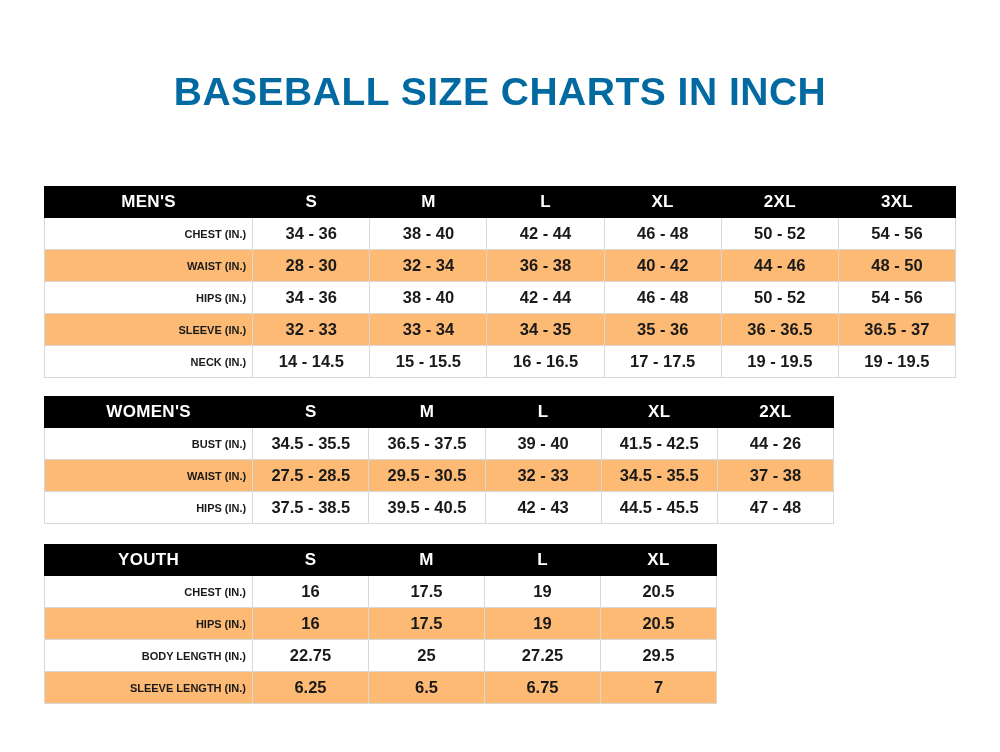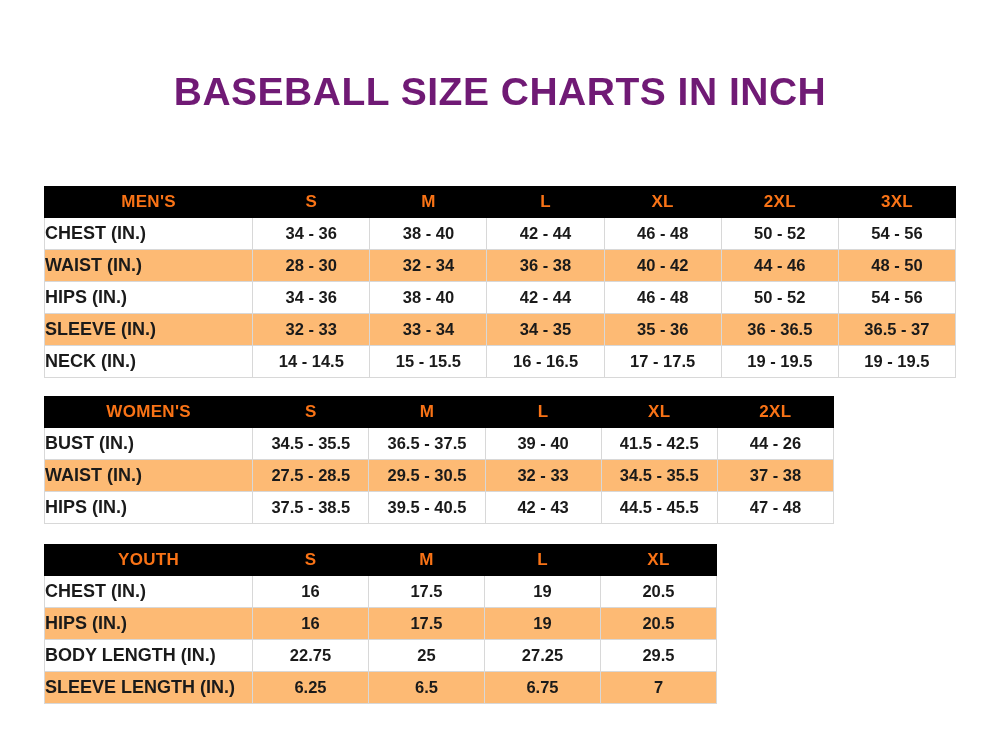--- a/index.html
+++ b/index.html
@@ -22,57 +22,57 @@
   }
   .page-title {
     position: absolute;
     top: 70px;
     left: 0;
     width: 1000px;
     text-align: center;
     font-size: 39px;
     font-weight: bold;
     letter-spacing: 0.5px;
-    color: #701a75;
+    color: #0369a1;
   }
 
   .chart {
     position: absolute;
     border-collapse: collapse;
     table-layout: fixed;
   }
   .chart td, .chart th {
     border: 1px solid #d8d8d8;
     text-align: center;
     vertical-align: middle;
     font-size: 16.5px;
     font-weight: bold;
     color: #1a1a1a;
     padding: 0;
     height: 31px;
     background: #ffffff;
   }
   .chart thead th {
     background: #000000;
-    color: #f97316;
+    color: #ffffff;
     border: 1px solid #000000;
     height: 30px;
     font-size: 17px;
     letter-spacing: 0.3px;
   }
   .chart thead th.rowlabel {
     text-align: center;
   }
   .chart tbody tr.alt td {
     background: #fdba74;
   }
   .chart td.rowlabel {
-    font-size: 18px;
+    font-size: 11px;
     font-weight: bold;
-    text-align: left;
+    text-align: right;
     padding-right: 6px;
   }
 
   
   #mens-chart {
     top: 186px;
     left: 44px;
     width: 912px;
   }
   #mens-chart col.c0 { width: 208px; }

